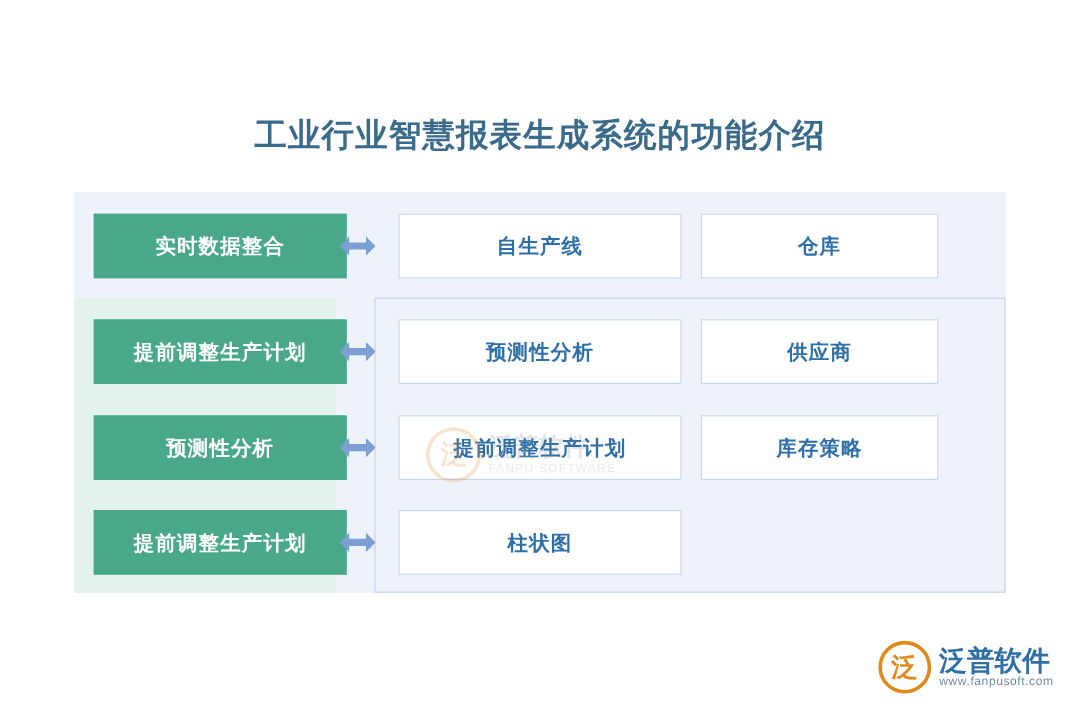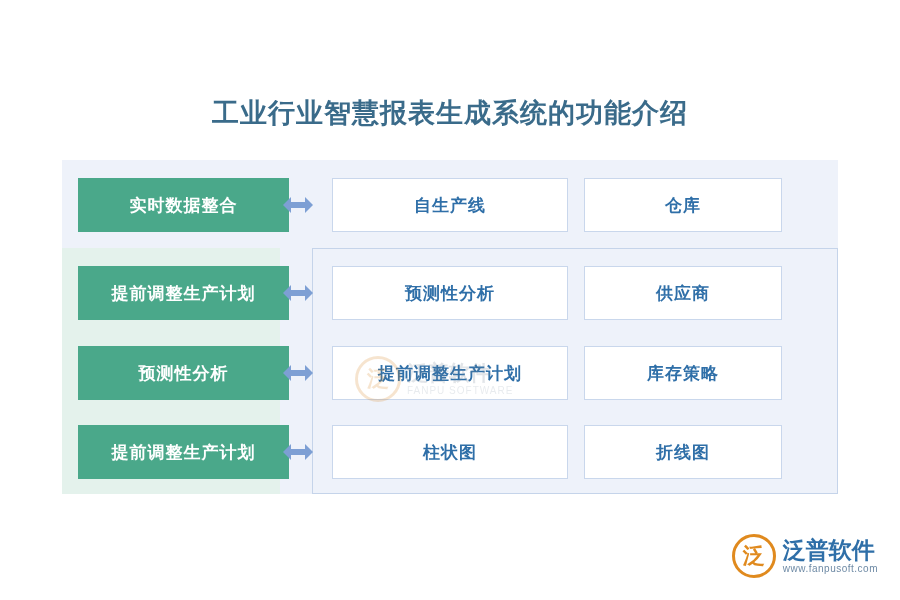--- a/index.html
+++ b/index.html
@@ -231,21 +231,20 @@
 </div>
 
 <div class="row row-4">
   <div class="green-label">提前调整生产计划</div>
   <div class="arrow">
     <svg width="30" height="18" viewBox="0 0 30 18" aria-hidden="true">
       <path d="M0 9 L8 1 L8 6 L22 6 L22 1 L30 9 L22 17 L22 12 L8 12 L8 17 Z" fill="#7d9fd4"></path>
     </svg>
   </div>
   <div class="white-box b1">柱状图</div>
-  <div class="white-box b2">折线图</div>
 </div>
 
 <div class="watermark">
   <div class="wm-circle">泛</div>
   <div>
     <div class="wm-text-main">泛普软件</div>
     <div class="wm-text-sub">FANPU SOFTWARE</div>
   </div>
 </div>
 

